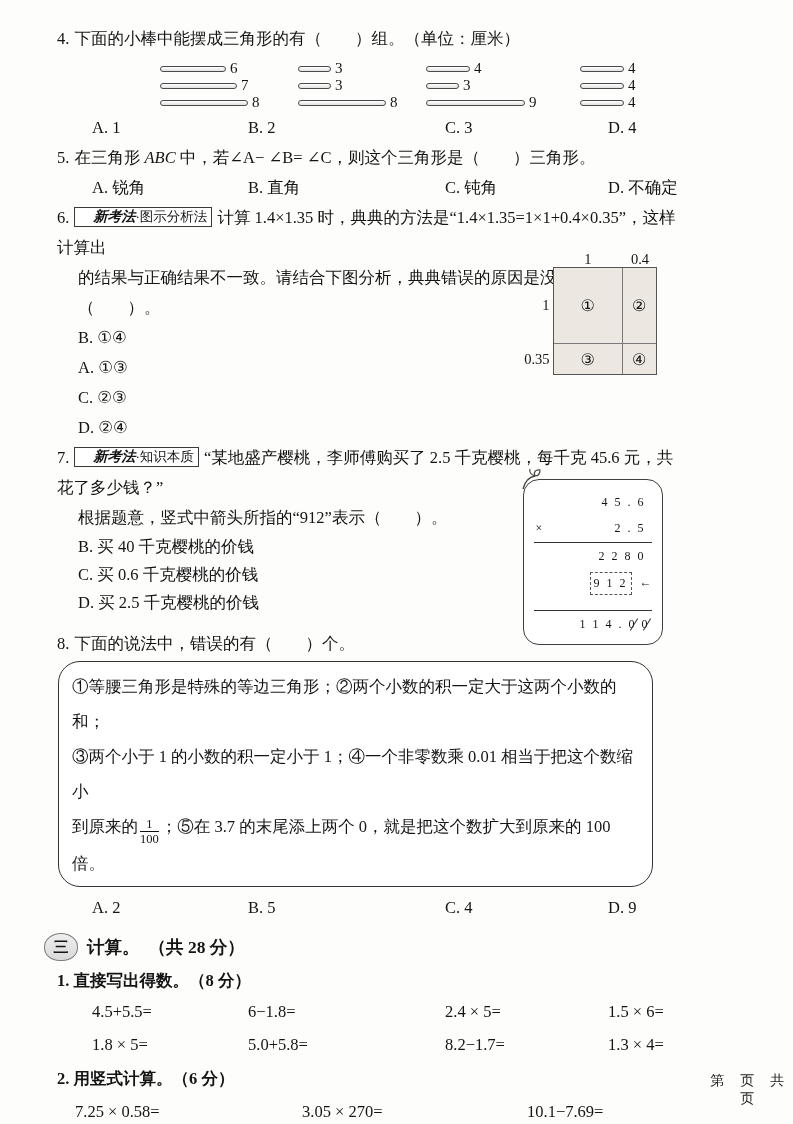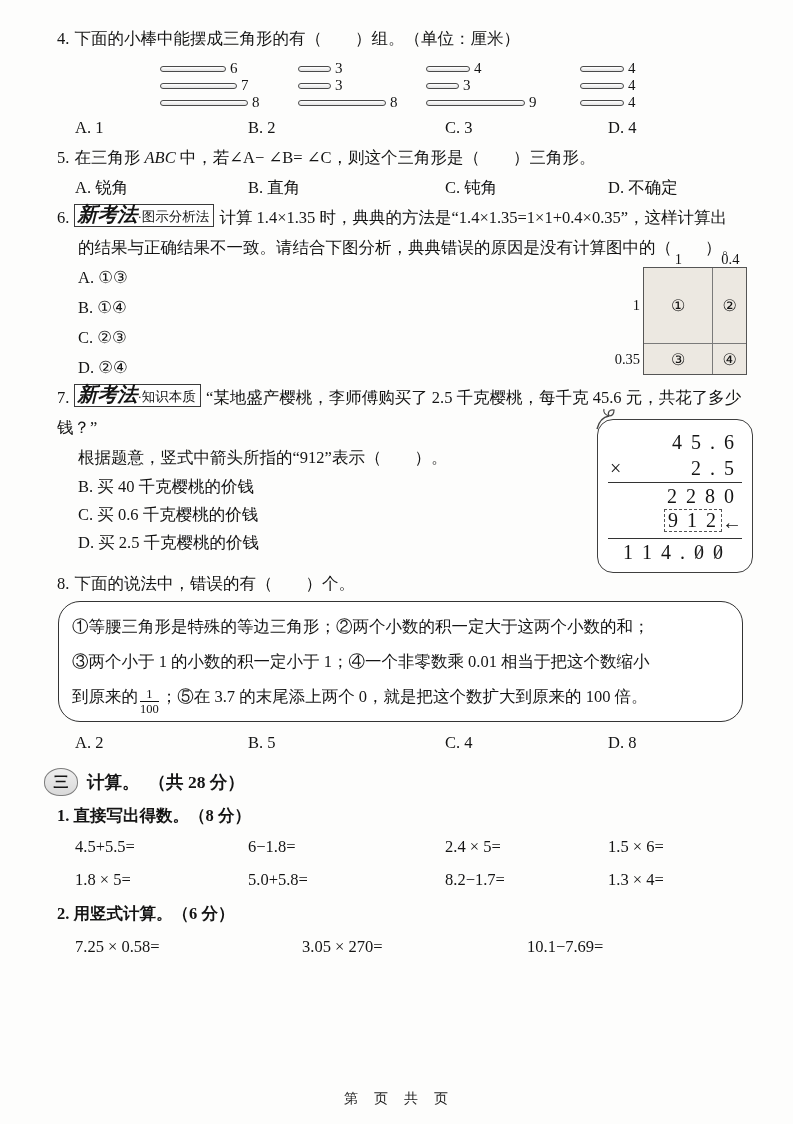--- a/index.html
+++ b/index.html
@@ -1,55 +1,55 @@
 <!DOCTYPE html>
 <html><head>
 <meta charset="utf-8">
 <style>
   * { box-sizing: border-box; }
   body { margin: 0; background: #ffffff; }
   .page {
     width: 793px; height: 1124px; margin: 0 auto; background: #fdfdfc;
     font-family: "Liberation Serif", "DejaVu Serif", serif;
     color: #141414; font-size: 16.5px;
-    display: flex; flex-direction: column; overflow: hidden;
+    display: flex; flex-direction: row; overflow: hidden;
   }
   .content { padding: 24px 26px 0 40px; }
 
   .q-line { line-height: 30px; padding-left: 17px; }
   .q-line .q-num { margin-right: 5px; }
   .cont-line { line-height: 30px; padding-left: 38px; }
   .ital { font-style: italic; }
 
   
   .badge {
     display: inline-block; border: 1px solid #3a3a3a; padding: 0 4px 0 2px;
     font-size: 13.5px; line-height: 18px; vertical-align: 2px; margin-right: 5px;
     white-space: nowrap; background: #fff;
   }
-  .badge .b1 { font-weight: bold; font-style: italic; font-size: 20px; }
+  .badge .b1 { font-weight: bold; font-style: italic; font-size: 14px; margin-left: 16px; }
 
   
   .sticks { display: flex; gap: 42px; margin: 6px 0 2px 120px; }
   .stick-group:nth-child(1) { width: 96px; }
   .stick-group:nth-child(2) { width: 86px; }
   .stick-group:nth-child(3) { width: 112px; }
   .stick-group:nth-child(4) { width: 70px; }
   .stick-row { height: 17px; display: flex; align-items: center; }
   .stick {
     display: inline-block; height: 6px; border: 1.2px solid #4a4a4a;
     border-radius: 4px; background: linear-gradient(#ffffff, #e2e2e2);
     margin-right: 4px; flex: 0 0 auto;
   }
   .stick-num { font-size: 15px; line-height: 1; }
 
   
   .row4 { position: relative; height: 30px; }
   .row4 > span { position: absolute; white-space: nowrap; line-height: 30px; }
-  .row4 .c0 { left: 35px; } .row4 .c1 { left: 208px; }
+  .row4 .c0 { left: 52px; } .row4 .c1 { left: 208px; }
   .row4 .c2 { left: 405px; } .row4 .c3 { left: 568px; }
   .row3 { position: relative; height: 33px; }
   .row3 > span { position: absolute; white-space: nowrap; line-height: 33px; }
   .row3 .c0 { left: 35px; } .row3 .c1 { left: 262px; } .row3 .c2 { left: 487px; }
 
   .opt-stack { padding-left: 38px; }
   .opt-stack .opt { display: block; line-height: 30px; }
   .opt-stack.tight .opt { line-height: 28px; }
 
   .q-rel { position: relative; }
@@ -69,33 +69,33 @@
     width: 104px; height: 108px; border: 1.3px solid #555;
     display: grid; grid-template-columns: 68% 32%; grid-template-rows: 72% 28%;
   }
   .dg-grid .cell { display: flex; align-items: center; justify-content: center; font-size: 16px; }
   .dg-grid .c1 { border-right: 1.2px solid #7a7a7a; border-bottom: 1.2px solid #7a7a7a; }
   .dg-grid .c2 { border-bottom: 1.2px solid #7a7a7a; }
   .dg-grid .c3 { border-right: 1.2px solid #7a7a7a; }
 
   
   .mult-box {
-    position: absolute; right: 14px; top: 36px; width: 156px;
+    position: absolute; right: 14px; top: 36px; width: 140px;
     border: 1.6px solid #3f3f3f; border-radius: 16px; padding: 9px 10px 7px;
-    font-size: 20px; letter-spacing: 2px; line-height: 26px; background: #fff;
+    font-size: 12px; letter-spacing: 2px; line-height: 26px; background: #fff;
   }
   .doodle { position: absolute; top: -13px; left: -7px; width: 30px; height: 24px; }
   .m1, .m3 { text-align: right; padding-right: 6px; white-space: nowrap; }
   .m2 { display: flex; justify-content: space-between; border-bottom: 1.6px solid #333;
         padding: 0 6px 1px 2px; white-space: nowrap; }
-  .m4 { display: flex; justify-content: flex-end; align-items: flex-start;
-        border-bottom: 1.6px solid #333; padding-bottom: 3px; }
+  .m4 { display: flex; justify-content: flex-end; align-items: flex-end;
+        border-bottom: 1.6px solid #333; padding-bottom: 15px; }
   .dashed-box { border: 1.4px dashed #555; padding: 0 3px; line-height: 21px; white-space: nowrap; }
   .m-arrow { width: 20px; text-align: right; letter-spacing: 0; }
-  .m5 { text-align: center; padding-right: 2px; white-space: nowrap; }
+  .m5 { text-align: right; padding-right: 2px; white-space: nowrap; }
   .struck { position: relative; display: inline-block; }
   .struck::after {
     content: ""; position: absolute; left: -2px; top: 50%; width: 14px;
     border-top: 1.4px solid #333; transform: rotate(-58deg);
   }
 
   
   .stmt-box {
     margin: 2px 24px 6px 18px; border: 1.6px solid #333; border-radius: 22px;
     padding: 7px 13px 5px; line-height: 35px; background: #fff;
@@ -206,22 +206,22 @@
         <span class="c3">D. 不确定</span>
       </div>
     </section>
 
     <section class="q-rel">
       <div class="q-line">
         <span class="q-num">6.</span><span class="badge"><span class="b1">新考法</span><span>·图示分析法</span></span><span>计算 1.4×1.35 时，典典的方法是“1.4×1.35=1×1+0.4×0.35”，这样计算出</span>
       </div>
       <div class="cont-line">的结果与正确结果不一致。请结合下图分析，典典错误的原因是没有计算图中的（　　）。</div>
       <div class="opt-stack">
+        <span class="opt">B. ①④</span>
         <span class="opt">A. ①③</span>
-        <span class="opt">B. ①④</span>
         <span class="opt">C. ②③</span>
         <span class="opt">D. ②④</span>
       </div>
       <div class="diagram">
         <div class="dg-top">
           <span>1</span>
           <span>0.4</span>
         </div>
         <div class="dg-body">
           <div class="dg-left">
@@ -280,21 +280,21 @@
         <div>①等腰三角形是特殊的等边三角形；②两个小数的积一定大于这两个小数的和；</div>
         <div>③两个小于 1 的小数的积一定小于 1；④一个非零数乘 0.01 相当于把这个数缩小</div>
         <div>
           <span>到原来的</span><span class="frac"><span class="num">1</span><span class="den">100</span></span><span>；⑤在 3.7 的末尾添上两个 0，就是把这个数扩大到原来的 100 倍。</span>
         </div>
       </div>
       <div class="row4">
         <span class="c0">A. 2</span>
         <span class="c1">B. 5</span>
         <span class="c2">C. 4</span>
-        <span class="c3">D. 8</span>
+        <span class="c3">D. 9</span>
       </div>
     </section>
 
     <section>
       <div class="sec-head">
         <span class="sec-badge">
             <span>三</span>
           </span>
         <span>计算。</span>
         <span>（共 28 分）</span>

